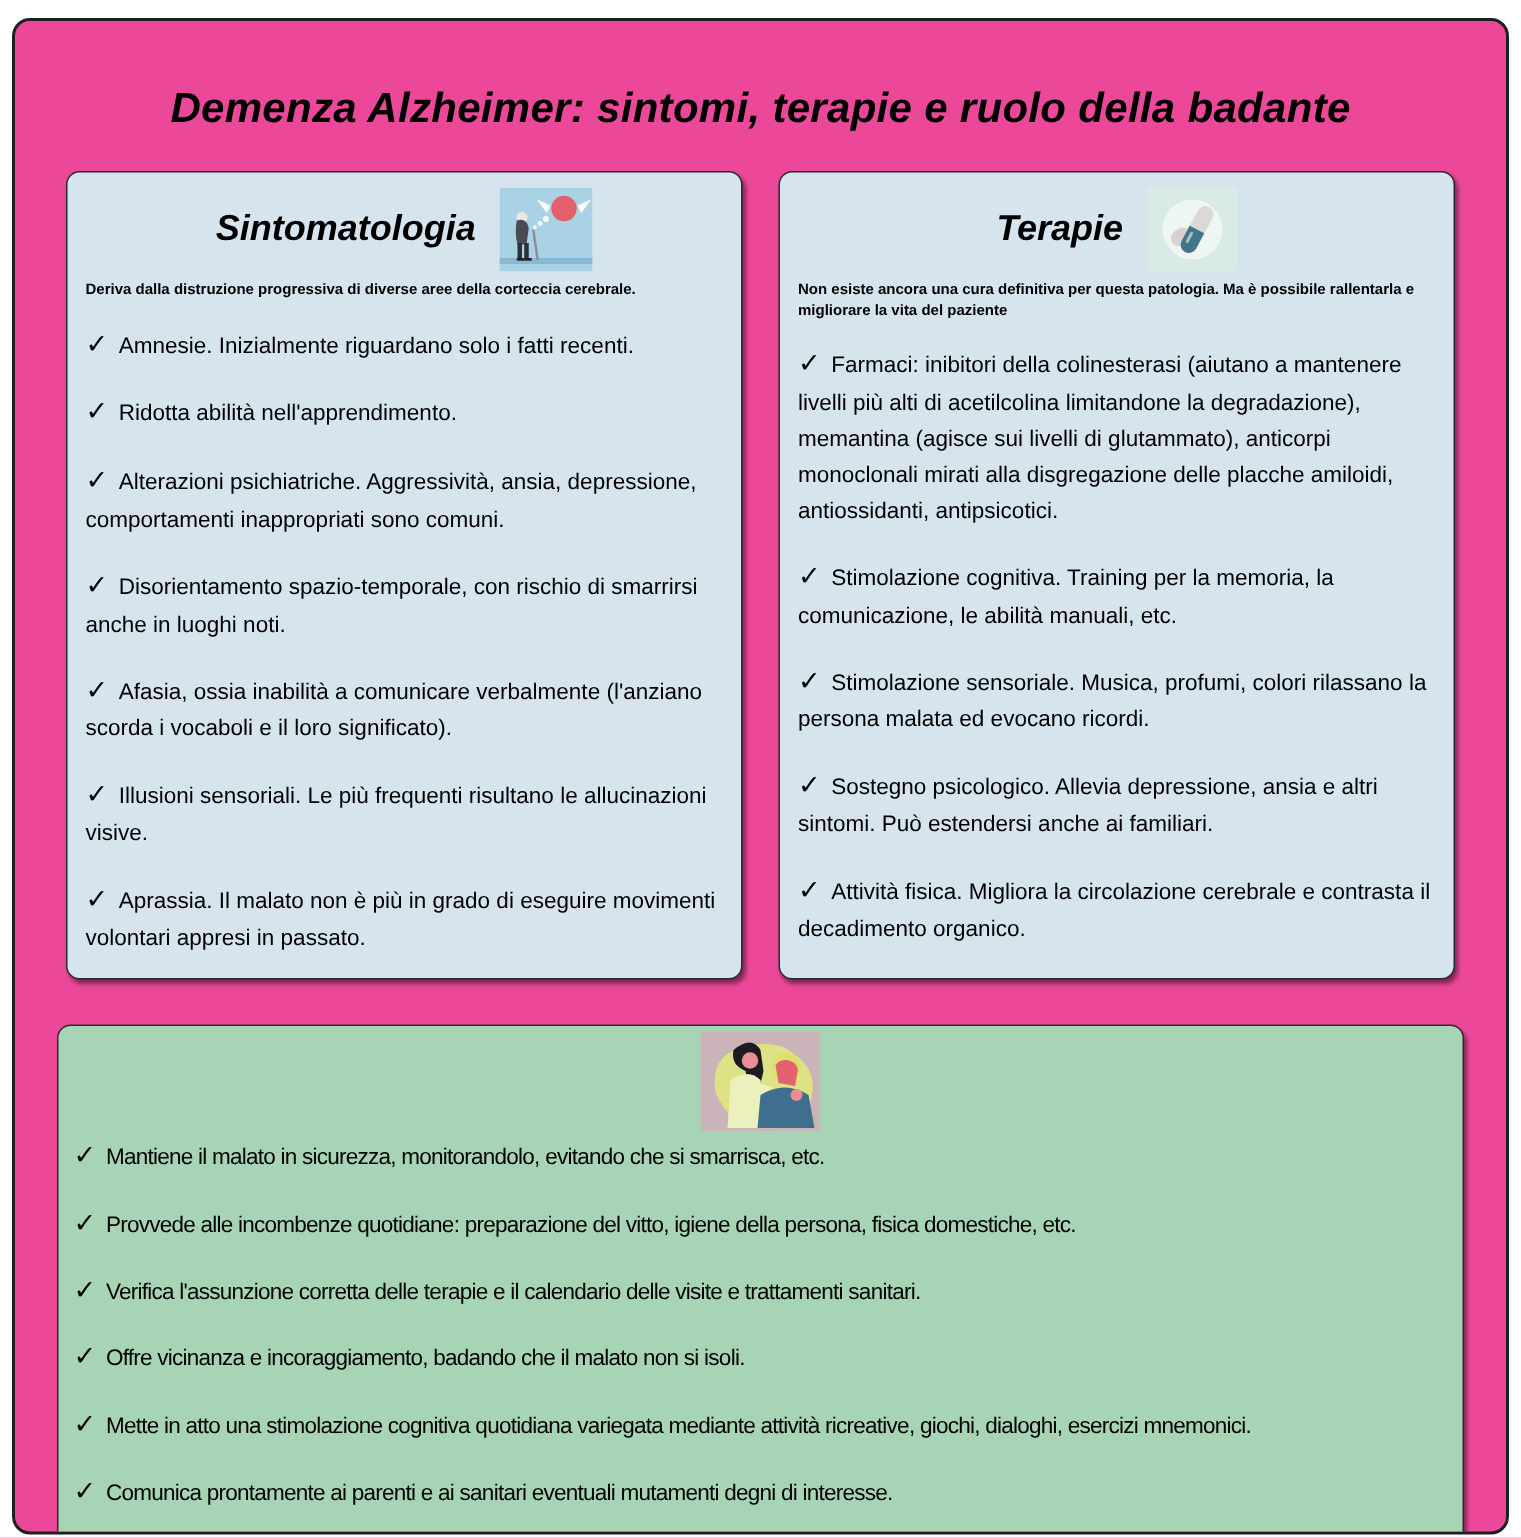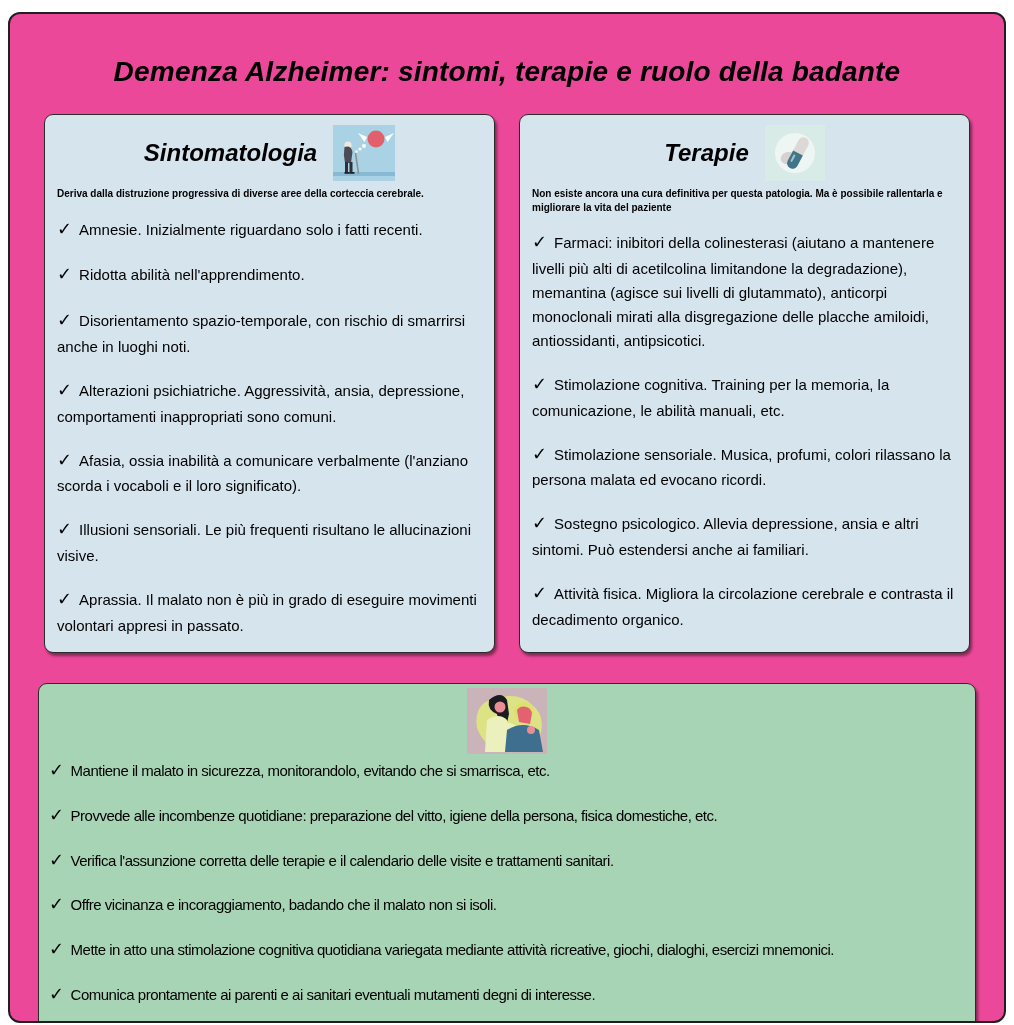--- a/index.html
+++ b/index.html
@@ -117,22 +117,22 @@
             <rect x="11.5" y="47" width="5" height="1.8" fill="#222222"></rect>
             <rect x="16.5" y="47" width="5" height="1.8" fill="#222222"></rect>
             <line x1="22.5" y1="28" x2="25.5" y2="48.5" stroke="#8a8f94" stroke-width="1.6"></line>
           </svg>
         </span>
       </div>
       <p class="intro">Deriva dalla distruzione progressiva di diverse aree della corteccia cerebrale.</p>
       <ul class="items">
         <li class="item"><span class="check">✓</span><span>Amnesie. Inizialmente riguardano solo i fatti recenti.</span></li>
         <li class="item"><span class="check">✓</span><span>Ridotta abilità nell'apprendimento.</span></li>
+        <li class="item"><span class="check">✓</span><span>Alterazioni psichiatriche. Aggressività, ansia, depressione, comportamenti inappropriati sono comuni.</span></li>
         <li class="item"><span class="check">✓</span><span>Disorientamento spazio-temporale, con rischio di smarrirsi anche in luoghi noti.</span></li>
-        <li class="item"><span class="check">✓</span><span>Alterazioni psichiatriche. Aggressività, ansia, depressione, comportamenti inappropriati sono comuni.</span></li>
         <li class="item"><span class="check">✓</span><span>Afasia, ossia inabilità a comunicare verbalmente (l'anziano scorda i vocaboli e il loro significato).</span></li>
         <li class="item"><span class="check">✓</span><span>Illusioni sensoriali. Le più frequenti risultano le allucinazioni visive.</span></li>
         <li class="item"><span class="check">✓</span><span>Aprassia. Il malato non è più in grado di eseguire movimenti volontari appresi in passato.</span></li>
       </ul>
     </section>
 
     <section class="card blue">
       <div class="card-header">
         <h2 class="card-title">Terapie</h2>
         <span class="card-icon">

